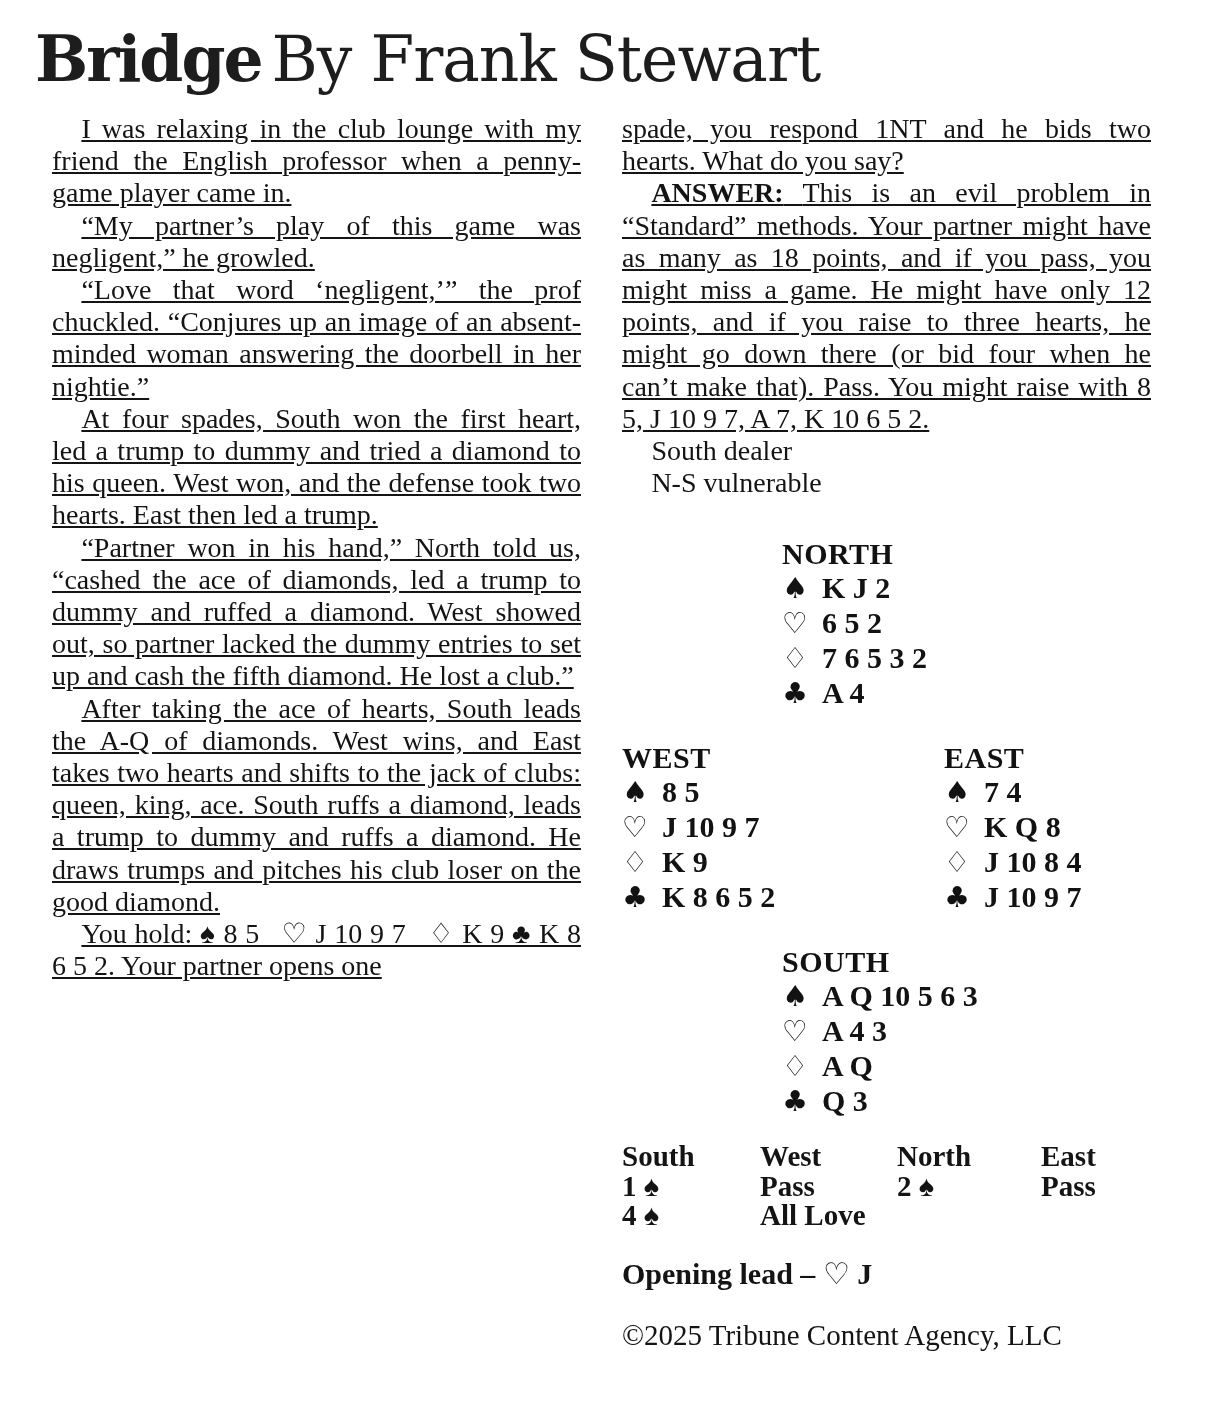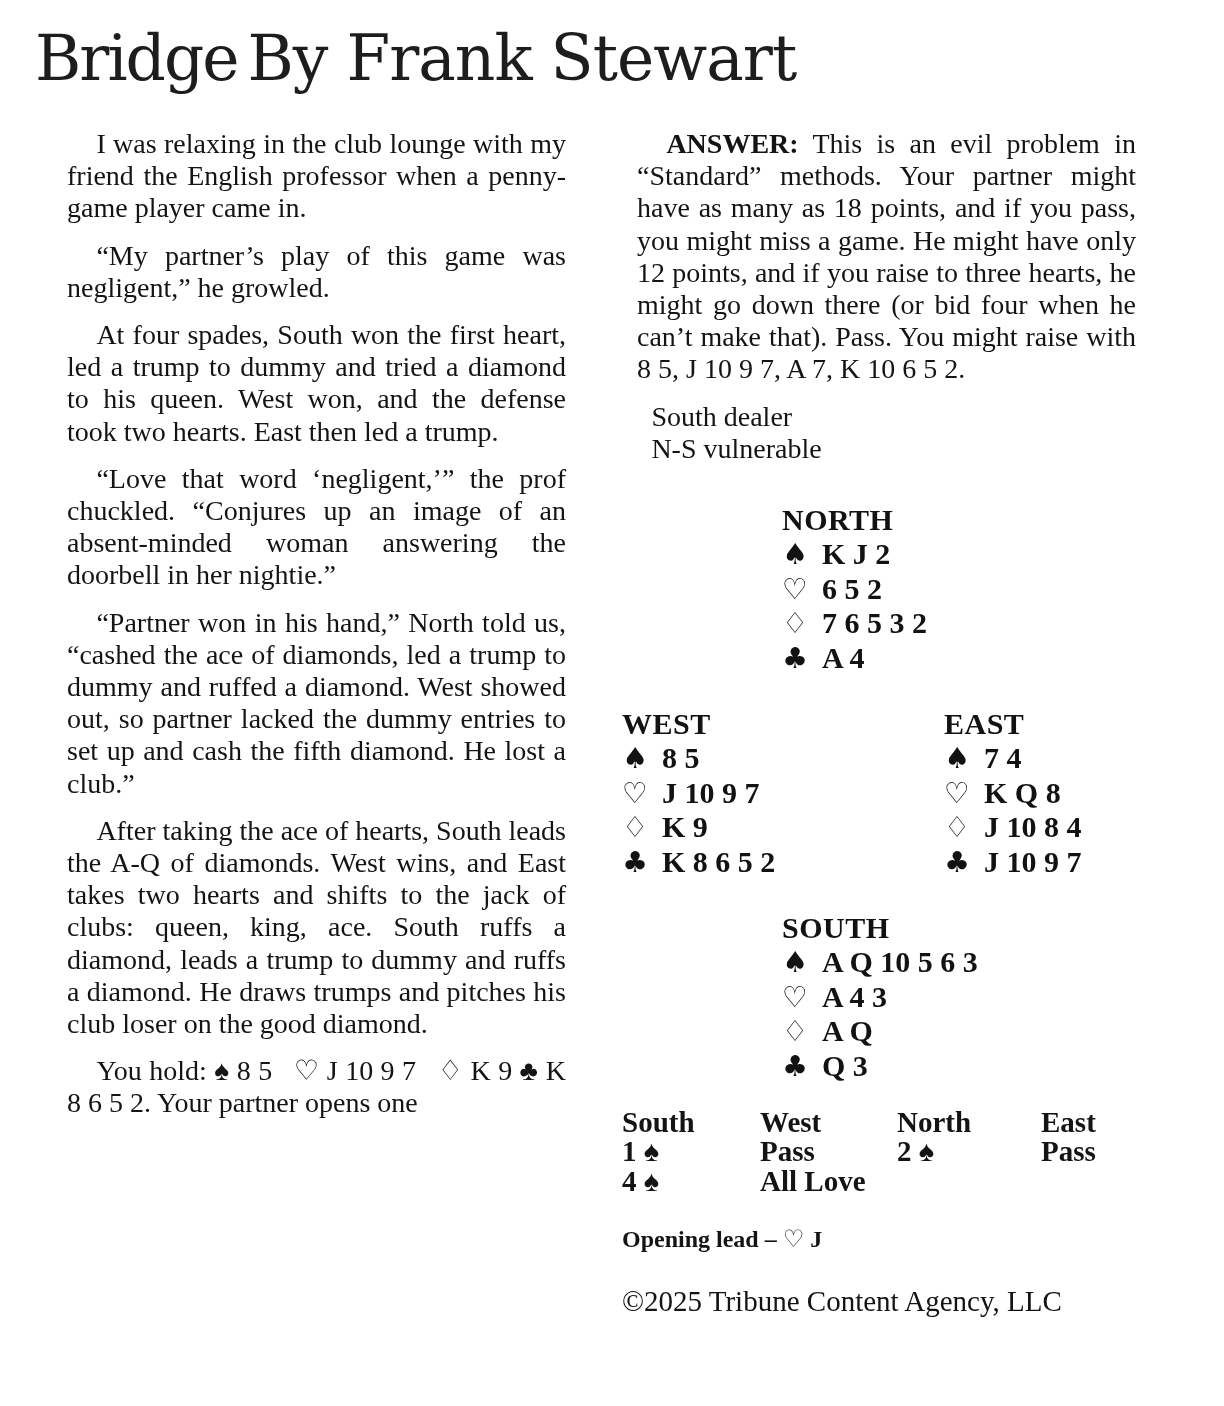--- a/index.html
+++ b/index.html
@@ -22,43 +22,44 @@
     position: absolute;
     left: 35px;
     top: 24px;
     white-space: nowrap;
     font-family: "DejaVu Serif", serif;
     font-size: 63px;
     line-height: 70px;
     color: #1d1d1d;
   }
   .masthead .brand {
-    font-weight: 400;
+    font-weight: 700;
     letter-spacing: -2px;
   }
   .masthead .byline {
     font-weight: 400;
     letter-spacing: -1px;
     margin-left: 10px;
   }
   
   .col {
     position: absolute;
     top: 113px;
     width: 529px;
     font-size: 28px;
     line-height: 32.2px;
     text-align: justify;
     color: #141414;
   }
   .col-left  { left: 52px; }
   .col-right { left: 622px; }
   p.body-par {
-    margin: 15px;
+    margin: 0;
     text-indent: 1.05em;
+    text-decoration: underline;
   }
   p.no-indent { text-indent: 0; }
   .section-heading {
     font-weight: bold;
     font-size: 29px;
     text-align: center;
     text-indent: 0;
     letter-spacing: 0.5px;
     margin: 33px 0 34px 0;
   }
@@ -102,21 +103,21 @@
     font-size: 29px;
     line-height: 29.5px;
     text-align: left;
     column-gap: 0;
   }
   .bidding .cell { white-space: nowrap; }
   
   .opening-lead {
     margin-top: 27px;
     font-weight: bold;
-    font-size: 24px;
+    font-size: 30px;
     text-align: left;
     white-space: nowrap;
   }
   .copyright {
     margin-top: 29px;
     font-size: 29px;
     text-align: left;
     text-indent: 0;
     white-space: nowrap;
   }
@@ -126,32 +127,33 @@
 
 <div class="page">
 
   <div class="masthead">
     <span class="brand">Bridge</span><span class="byline">By Frank Stewart</span>
   </div>
 
   <div class="col col-left">
     <p class="body-par">I was relaxing in the club lounge with my friend the English professor when a penny-game player came in.</p>
     <p class="body-par">“My partner’s play of this game was negligent,” he growled.</p>
+    <p class="body-par">“Love that word ‘negligent,’” the prof chuckled. “Conjures up an image of an absent-minded woman answering the doorbell in her nightie.”</p>
     <p class="body-par">At four spades, South won the first heart, led a trump to dummy and tried a diamond to his queen. West won, and the defense took two hearts. East then led a trump.</p>
-    <p class="body-par">“Love that word ‘negligent,’” the prof chuckled. “Conjures up an image of an absent-minded woman answering the doorbell in her nightie.”</p>
 
 
     <p class="body-par">“Partner won in his hand,” North told us, “cashed the ace of diamonds, led a trump to dummy and ruffed a diamond. West showed out, so partner lacked the dummy entries to set up and cash the fifth diamond. He lost a club.”</p>
     <p class="body-par">After taking the ace of hearts, South leads the A-Q of diamonds. West wins, and East takes two hearts and shifts to the jack of clubs: queen, king, ace. South ruffs a diamond, leads a trump to dummy and ruffs a diamond. He draws trumps and pitches his club loser on the good diamond.</p>
 
 
     <p class="body-par">You hold: ♠ 8 5  ♡ J 10 9 7  ♢ K 9 ♣ K 8 6 5 2. Your partner opens one</p>
   </div>
 
   <div class="col col-right">
+    <p class="body-par no-indent">spade, you respond 1NT and he bids two hearts. What do you say?</p>
     <p class="body-par"><span class="answer-label">ANSWER:</span> <span>This is an evil problem in “Standard” methods. Your partner might have as many as 18 points, and if you pass, you might miss a game. He might have only 12 points, and if you raise to three hearts, he might go down there (or bid four when he can’t make that). Pass. You might raise with 8 5, J 10 9 7, A 7, K 10 6 5 2.</span></p>
     <p class="dealer-line">South dealer</p>
     <p class="dealer-line">N-S vulnerable</p>
 
     <div class="deal">
 
       <div class="hand hand-center hand-north">
         <div class="hand-label">NORTH</div>
         <div class="suit-row"><span class="suit-sym">♠</span><span>K J 2</span></div>
         <div class="suit-row"><span class="suit-sym">♡</span><span>6 5 2</span></div>

